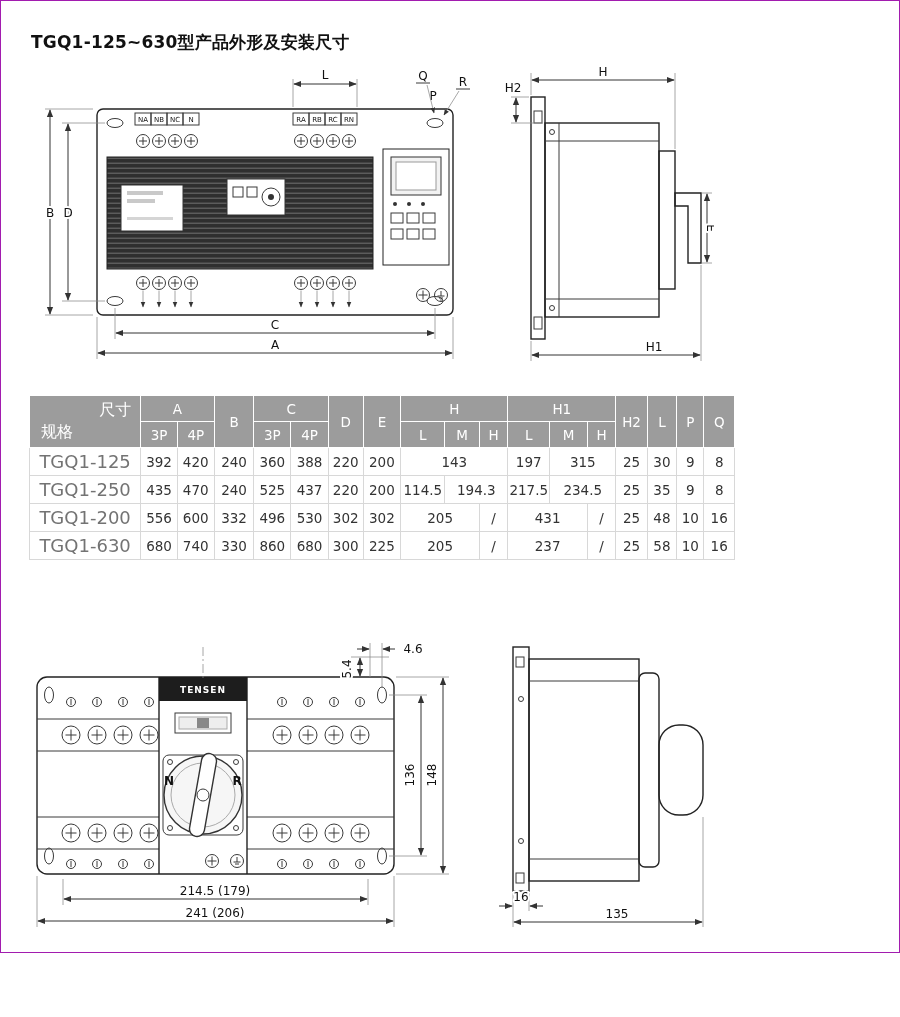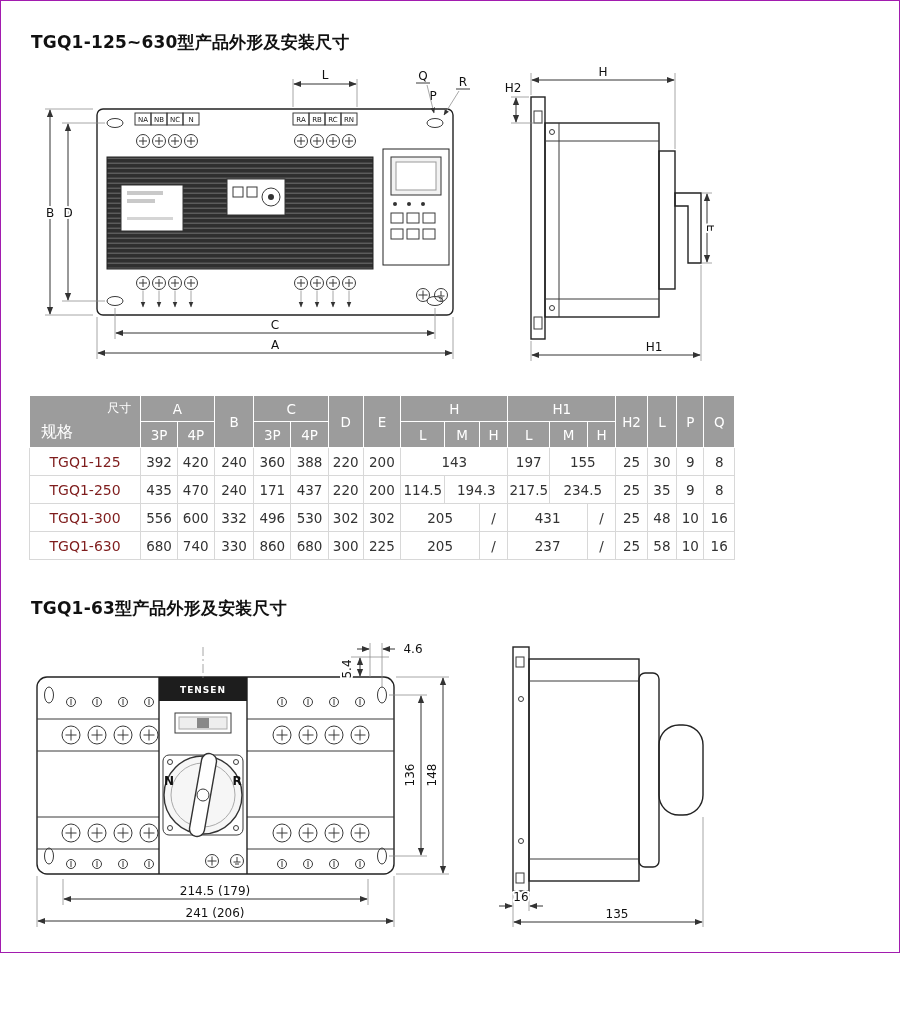--- a/index.html
+++ b/index.html
@@ -19,23 +19,23 @@
   .dim{stroke:#333;stroke-width:1;fill:none;}
   text.dl{font-size:12px;fill:#111;text-anchor:middle;paint-order:stroke;stroke:#fff;stroke-width:4px;stroke-linejoin:round;font-family:"DejaVu Sans",sans-serif;}
   text.tiny{font-size:7px;fill:#111;text-anchor:middle;font-family:"DejaVu Sans",sans-serif;}
   text.brand{font-size:9px;font-weight:bold;fill:#fff;text-anchor:middle;letter-spacing:1px;}
   text.knob{font-size:12px;font-weight:bold;fill:#111;text-anchor:middle;}
 
   
   table.dims{position:absolute;left:28px;top:394px;width:706px;border-collapse:collapse;table-layout:fixed;border:1px solid #c9c9c9;font-family:"DejaVu Sans","Liberation Sans",sans-serif;}
   table.dims thead th{background:#9c9c9c;color:#fff;font-weight:normal;font-size:13.5px;border:1px solid #fff;height:25px;padding:0;}
   table.dims tbody td{border:1px solid #d8d8d8;text-align:center;font-size:13.5px;color:#333;height:27px;padding:0 1px;background:#fff;}
-  table.dims tbody td.model{font-size:14px;color:#7f1d1d;}
+  table.dims tbody td.model{font-size:18px;color:#737373;}
   th.corner{position:relative;padding:0;background:linear-gradient(to top right,#9c9c9c calc(50% - .7px),#ffffff calc(50% - .7px),#ffffff calc(50% + .7px),#9c9c9c calc(50% + .7px));}
-  th.corner .c-top{position:absolute;top:4px;right:9px;font-size:12px;}
+  th.corner .c-top{position:absolute;top:4px;right:9px;font-size:16px;}
   th.corner .c-bot{position:absolute;bottom:4px;left:11px;font-size:16px;}
 </style>
 </head>
 <body>
 
 <div class="page">
 
   <h2 class="sec-title" id="title1">TGQ1-125~630型产品外形及安装尺寸</h2>
 
   <div class="fig1">
@@ -296,46 +296,46 @@
         <td class="model">TGQ1-125</td>
         <td>392</td>
         <td>420</td>
         <td>240</td>
         <td>360</td>
         <td>388</td>
         <td>220</td>
         <td>200</td>
         <td colspan="3">143</td>
         <td>197</td>
-        <td colspan="2">155</td>
+        <td colspan="2">315</td>
         <td>25</td>
         <td>30</td>
         <td>9</td>
         <td>8</td>
       </tr>
       <tr>
         <td class="model">TGQ1-250</td>
         <td>435</td>
         <td>470</td>
         <td>240</td>
-        <td>171</td>
+        <td>525</td>
         <td>437</td>
         <td>220</td>
         <td>200</td>
         <td>114.5</td>
         <td colspan="2">194.3</td>
         <td>217.5</td>
         <td colspan="2">234.5</td>
         <td>25</td>
         <td>35</td>
         <td>9</td>
         <td>8</td>
       </tr>
       <tr>
-        <td class="model">TGQ1-300</td>
+        <td class="model">TGQ1-200</td>
         <td>556</td>
         <td>600</td>
         <td>332</td>
         <td>496</td>
         <td>530</td>
         <td>302</td>
         <td>302</td>
         <td colspan="2">205</td>
         <td>/</td>
         <td colspan="2">431</td>
@@ -359,21 +359,20 @@
         <td colspan="2">237</td>
         <td>/</td>
         <td>25</td>
         <td>58</td>
         <td>10</td>
         <td>16</td>
       </tr>
     </tbody>
   </table>
 
-  <h2 class="sec-title" id="title2">TGQ1-63型产品外形及安装尺寸</h2>
 
   <div class="fig2">
 
     <svg width="430" height="310" viewBox="0 0 430 310">
       <defs>
         <marker id="m3" viewBox="0 0 10 10" refX="9" refY="5" markerWidth="8" markerHeight="8" orient="auto-start-reverse">
           <path d="M0,1 L10,5 L0,9 z" fill="#333"></path>
         </marker>
         <g id="sc3">
           <circle r="9" stroke="#3a3a3a" fill="#fff"></circle>

